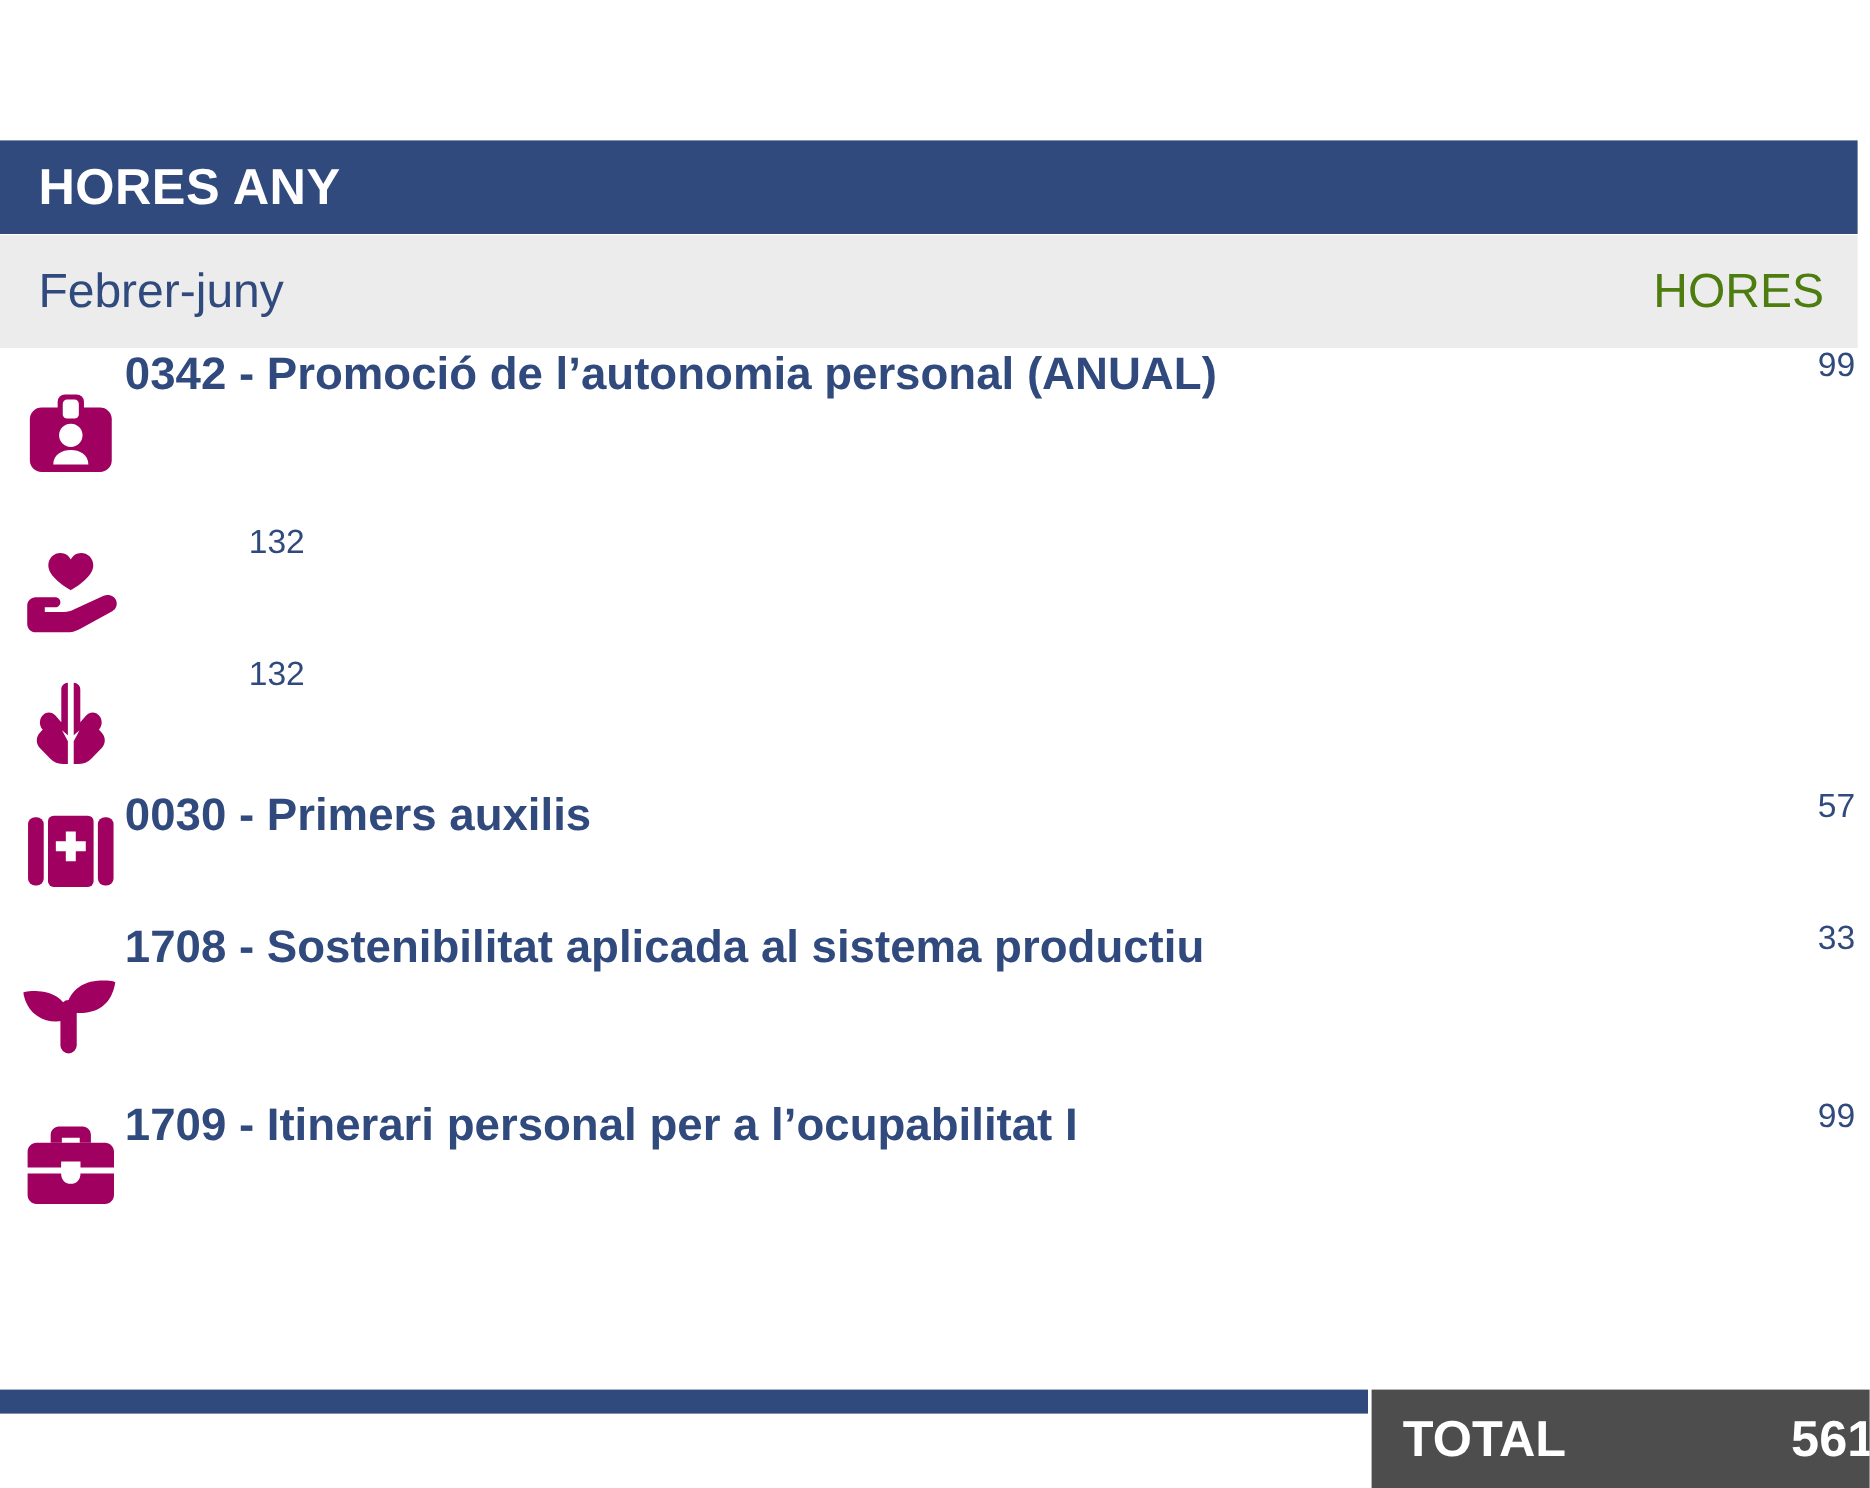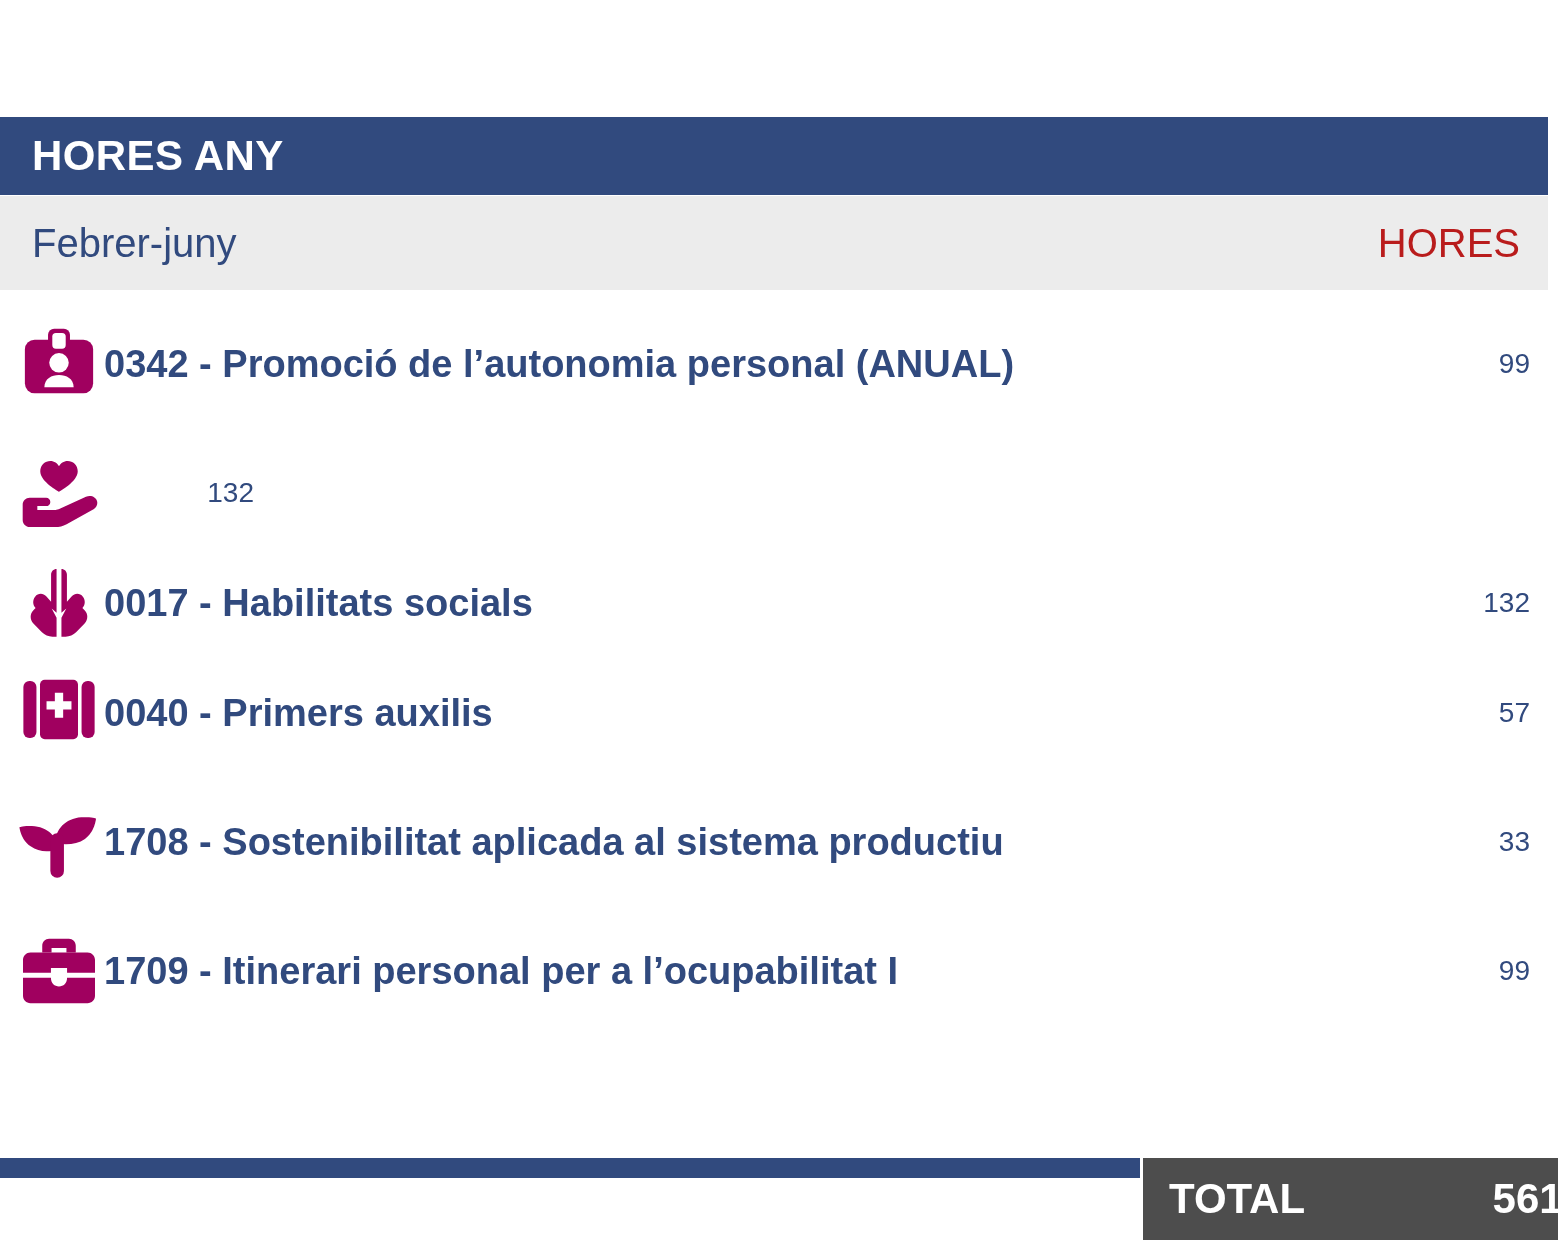--- a/index.html
+++ b/index.html
@@ -58,38 +58,37 @@
     padding-right: 28px;
   }
   .subheader .period {
     color: #314a7e;
     font-size: 40px;
     font-weight: normal;
     flex: 1 1 auto;
     line-height: 1;
   }
   .subheader .hores-label {
-    color: #b91c1c;
+    color: #4d7c0f;
     font-size: 40px;
     font-weight: normal;
     text-align: right;
     line-height: 1;
   }
 
   
   .rows {
     margin: 0;
     padding: 0;
   }
   .row {
     display: flex;
-    align-items: center;
     box-sizing: border-box;
     padding-left: 14px;
-    padding-right: 28px;
+    padding-right: 12px;
     min-height: 110px;
   }
   .row.tall { min-height: 148px; }
 
   .icon-cell {
     width: 90px;
     min-width: 90px;
     display: flex;
     align-items: center;
     justify-content: center;
@@ -202,34 +201,33 @@
       <span class="hours-cell">132</span>
     </div>
 
     <div class="row">
       <span class="icon-cell">
         <svg width="80" height="78" viewBox="0 0 64 64" aria-hidden="true">
           <path d="M30 4 C27.5 4 25.5 6 25.5 8.6 L25.5 31 L21.5 26.5 C19 23.7 14.8 23.7 12.4 26.8 C10.2 29.6 10.4 33.6 12.8 36.1 L11 38 C8 41 8 45.8 11 48.8 L18 56 C20.2 58.3 23.4 59.6 26.6 59.6 L30 59.6 L30 44 L26 36.5 L30 40 Z" fill="#a0005f"></path>
           <path d="M34 4 C36.5 4 38.5 6 38.5 8.6 L38.5 31 L42.5 26.5 C45 23.7 49.2 23.7 51.6 26.8 C53.8 29.6 53.6 33.6 51.2 36.1 L53 38 C56 41 56 45.8 53 48.8 L46 56 C43.8 58.3 40.6 59.6 37.4 59.6 L34 59.6 L34 44 L38 36.5 L34 40 Z" fill="#a0005f"></path>
         </svg>
       </span>
-      <span class="name-cell">0017 - Habilitats socials</span>
       <span class="hours-cell">132</span>
     </div>
 
     <div class="row">
       <span class="icon-cell">
         <svg width="76" height="72" viewBox="0 0 64 60" aria-hidden="true">
           <rect x="2" y="3" width="11" height="48" rx="5" ry="5" fill="#a0005f"></rect>
           <rect x="51" y="3" width="11" height="48" rx="5" ry="5" fill="#a0005f"></rect>
           <rect x="16" y="2" width="32" height="50" rx="4" ry="4" fill="#a0005f"></rect>
           <path d="M28.5 13 L35.5 13 L35.5 20 L42.5 20 L42.5 27 L35.5 27 L35.5 34 L28.5 34 L28.5 27 L21.5 27 L21.5 20 L28.5 20 Z" fill="#ffffff"></path>
         </svg>
       </span>
-      <span class="name-cell">0040 - Primers auxilis</span>
+      <span class="name-cell">0030 - Primers auxilis</span>
       <span class="hours-cell">57</span>
     </div>
 
     <div class="row tall">
       <span class="icon-cell">
         <svg width="84" height="80" viewBox="0 0 68 64" aria-hidden="true">
           <path d="M31 33 C31 22 39 13 52 12 C62 11.4 64 13 64 13 C64 13 63 24 55 29.5 C48.6 34 40 34.5 31 33 Z" fill="#a0005f"></path>
           <path d="M33 38 C33 28 25 19.5 12 19 C4 18.7 2 20 2 20 C2 20 3 30 11 35.5 C17.5 40 25 40.5 33 38 Z" fill="#a0005f"></path>
           <rect x="27" y="25" width="11" height="36" rx="5.5" ry="5.5" fill="#a0005f"></rect>
         </svg>

